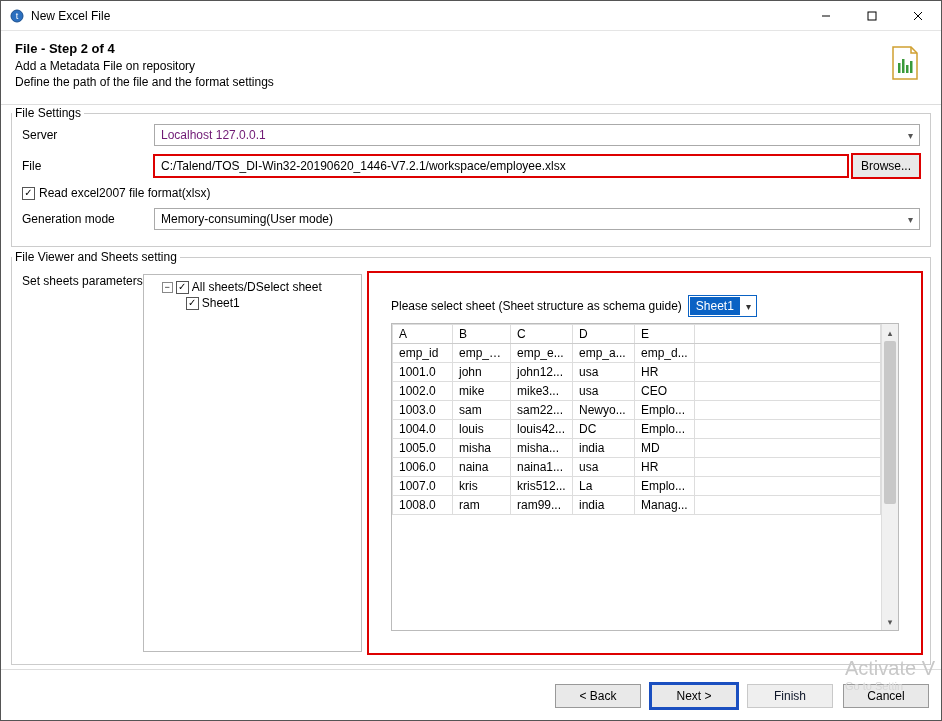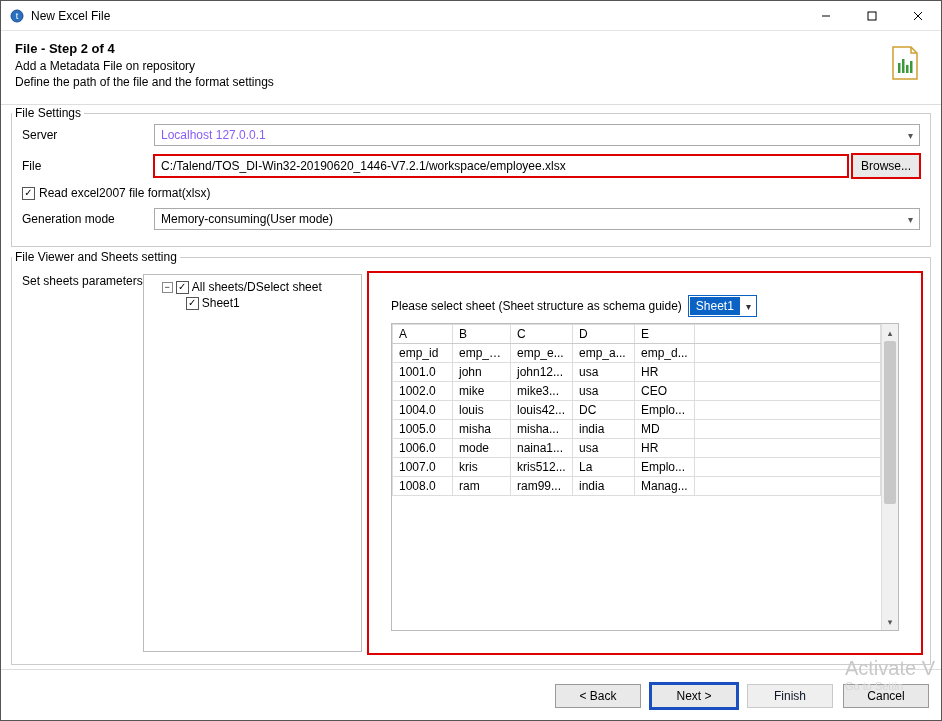--- a/index.html
+++ b/index.html
@@ -119,21 +119,21 @@
 
   <div class="content">
 
     <div class="groupbox" style="flex:0 0 auto;">
       <span class="groupbox-label">File Settings</span>
 
       <div class="form-row">
         <div class="form-label">Server</div>
         <div class="form-field">
           <div class="select-like">
-            <span class="readonly" style="color:#8b5cf6">Localhost 127.0.0.1</span>
+            <span class="readonly" style="color:#701a75">Localhost 127.0.0.1</span>
             <span class="select-caret">▾</span>
           </div>
         </div>
       </div>
 
       <div class="form-row">
         <div class="form-label">File</div>
         <div class="form-field">
           <input class="text-input highlight-red" type="text" value="C:/Talend/TOS_DI-Win32-20190620_1446-V7.2.1/workspace/employee.xlsx" style="">
           <button class="browse-btn highlight-red">Browse...</button>
@@ -224,38 +224,46 @@
                     </tr>
                   <tr>
                       <td>1002.0</td>
                       <td>mike</td>
                       <td>mike3...</td>
                       <td>usa</td>
                       <td>CEO</td>
                       <td></td>
                     </tr>
                   <tr>
+                      <td>1003.0</td>
+                      <td>sam</td>
+                      <td>sam22...</td>
+                      <td>Newyo...</td>
+                      <td>Emplo...</td>
+                      <td></td>
+                    </tr>
+                  <tr>
                       <td>1004.0</td>
                       <td>louis</td>
                       <td>louis42...</td>
                       <td>DC</td>
                       <td>Emplo...</td>
                       <td></td>
                     </tr>
                   <tr>
                       <td>1005.0</td>
                       <td>misha</td>
                       <td>misha...</td>
                       <td>india</td>
                       <td>MD</td>
                       <td></td>
                     </tr>
                   <tr>
                       <td>1006.0</td>
-                      <td>mode</td>
+                      <td>naina</td>
                       <td>naina1...</td>
                       <td>usa</td>
                       <td>HR</td>
                       <td></td>
                     </tr>
                   <tr>
                       <td>1007.0</td>
                       <td>kris</td>
                       <td>kris512...</td>
                       <td>La</td>

